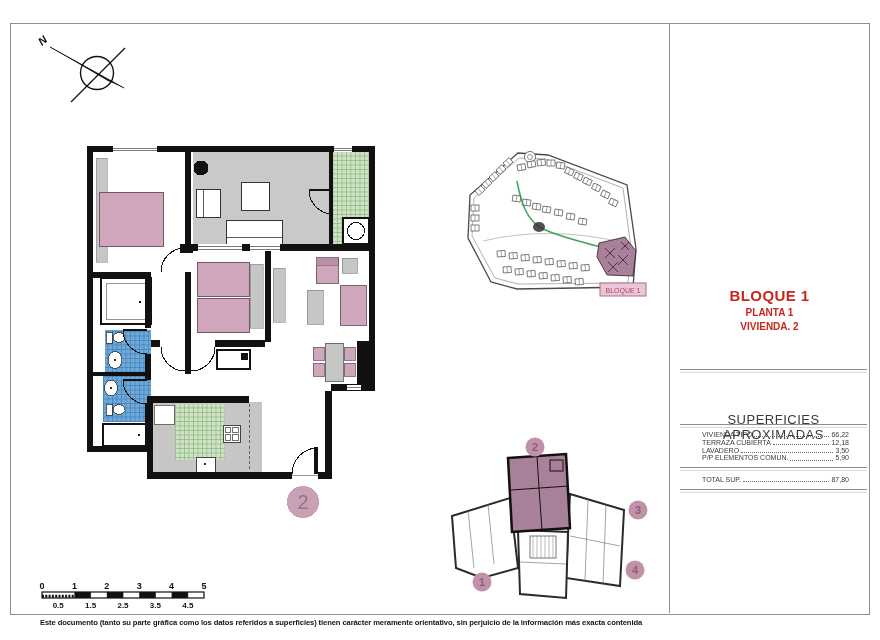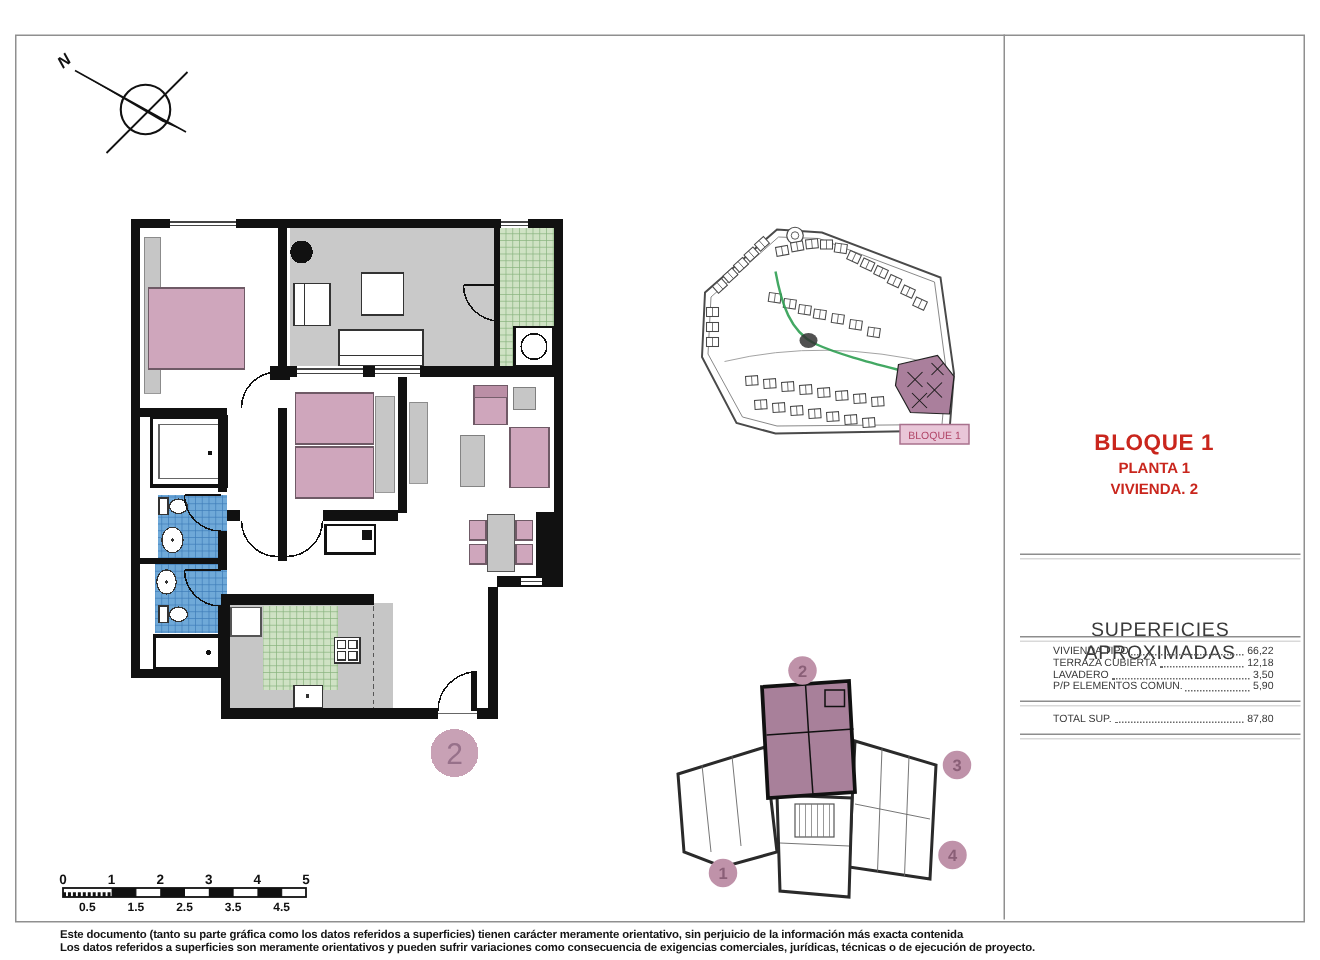--- a/index.html
+++ b/index.html
@@ -425,15 +425,14 @@
     <div class="arow">
       <span>TOTAL SUP.</span>
       <span class="lead"></span>
       <span>87,80</span>
     </div>
   </div>
   <div class="rule r4"></div>
 
   <div class="disclaimer">
     <div>Este documento (tanto su parte gráfica como los datos referidos a superficies) tienen carácter meramente orientativo, sin perjuicio de la información más exacta contenida</div>
-    <div>Los datos referidos a superficies son meramente orientativos y pueden sufrir variaciones como consecuencia de exigencias comerciales, jurídicas, técnicas o de ejecución de proyecto.</div>
   </div>
 </div>
 
 </body></html>

